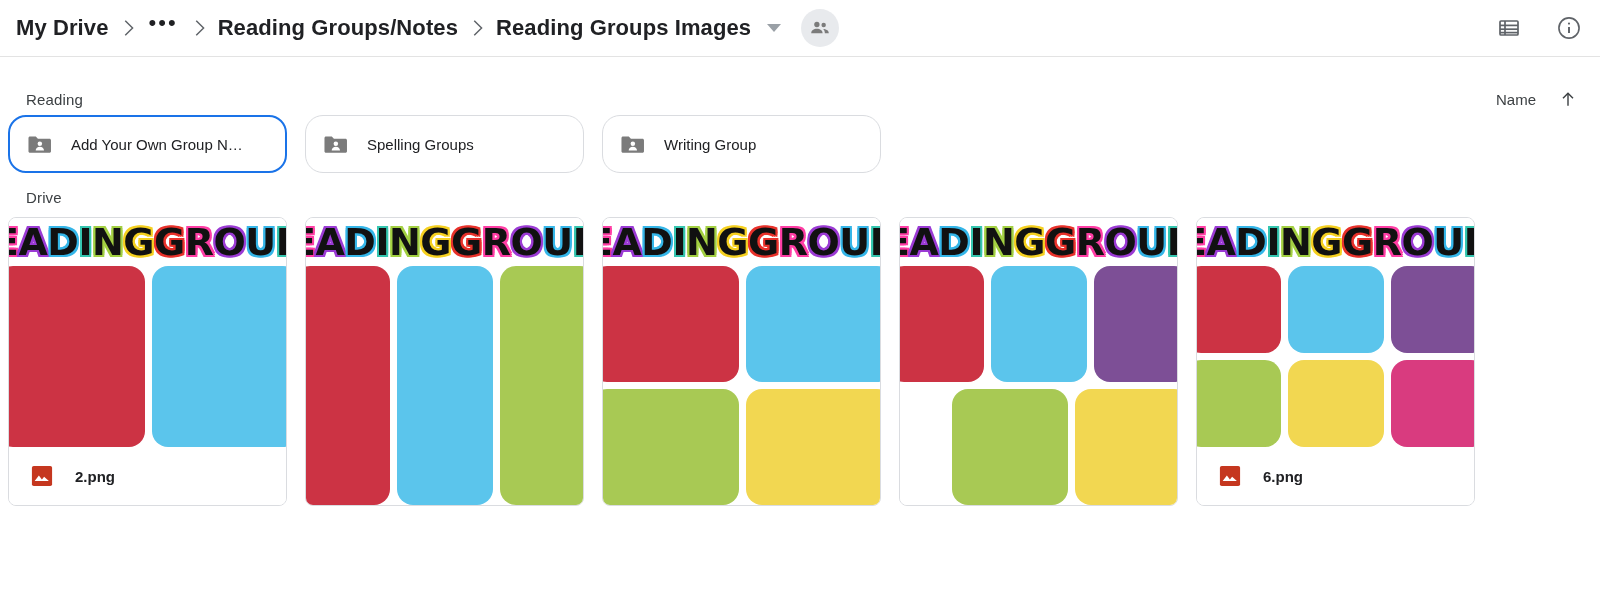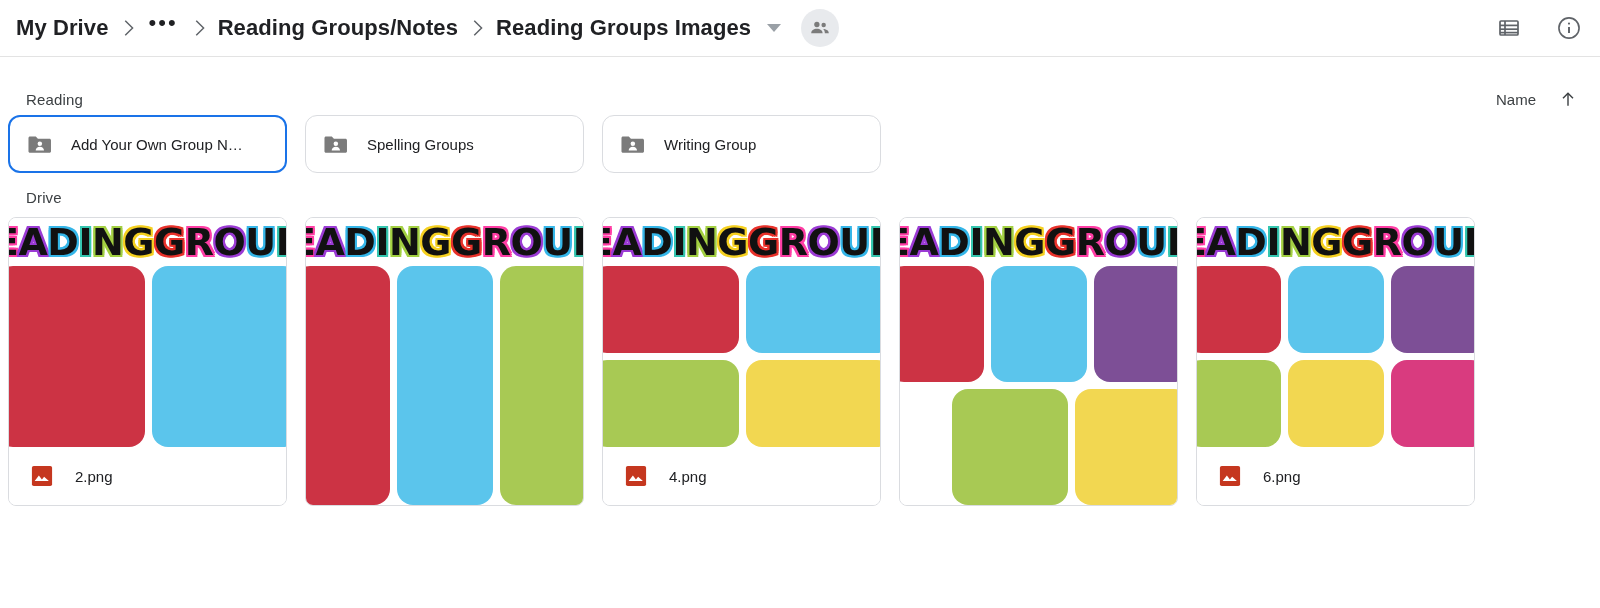--- a/index.html
+++ b/index.html
@@ -110,21 +110,21 @@
   #folders-head { padding-top: 26px; height: 58px; }
   #files-head   { height: 44px; padding-top: 4px; }
 
   
   .folder-row { display: flex; padding: 0 0 0 8px; gap: 18px; }
 
   .folder-chip {
     width: 279px;
     height: 58px;
     border: 1px solid #dadce0;
-    border-radius: 12px;
+    border-radius: 18px;
     background: #fff;
     display: flex;
     align-items: center;
     padding: 0 16px;
     cursor: pointer;
   }
   .folder-chip.selected {
     border: 2px solid #1a73e8;
     background: #fff;
   }
@@ -206,21 +206,21 @@
     padding-left: 22px;
     background: #fff;
   }
   .file-type-icon {
     width: 22px; height: 22px;
     border-radius: 2px;
     display: flex; align-items: center; justify-content: center;
     flex: 0 0 auto;
     margin-right: 22px;
   }
-  .file-name { font-size: 15px; color: #202124; white-space: nowrap; }
+  .file-name { font-size: 15px; color: #202124; white-space: nowrap; font-weight: bold; }
 </style>
 </head>
 <body>
 
 <div class="topbar">
   <div class="breadcrumb" id="breadcrumb">
       <div class="crumb">My Drive</div>
       <div class="crumb-sep">
         <svg width="22" height="22" viewBox="0 0 24 24" fill="none" stroke="#5f6368" stroke-width="1.6">
           <polyline points="9,4 17,12 9,20"></polyline>
@@ -404,29 +404,20 @@
               <div class="block" style="background: rgb(204, 51, 68);"></div>
               <div class="block" style="background: rgb(91, 197, 236);"></div>
             </div>
             <div class="art-line">
               <div class="block" style="background: rgb(168, 201, 84);"></div>
               <div class="block" style="background: rgb(242, 215, 81);"></div>
             </div>
           </div>
         </div>
       </div>
-      <div class="meta">
-        <div class="file-type-icon">
-          <svg width="22" height="22" viewBox="0 0 24 24">
-            <rect x="1" y="1" width="22" height="22" rx="2" fill="#c5371f"></rect>
-            <path d="M4 17.5l4.6-6 3.3 4.2 2.4-2.9 5.2 4.7z" fill="#fff"></path>
-          </svg>
-        </div>
-        <div class="file-name">4.png</div>
-      </div>
     </div>
     <div class="file-card">
       <div class="thumb">
         <div class="art">
           <div class="art-title">
             <span style="text-shadow: rgb(255, 62, 165) -2px 0px 0px, rgb(255, 62, 165) 2px 0px 0px, rgb(255, 62, 165) 0px -2px 0px, rgb(255, 62, 165) 0px 2px 0px, rgb(255, 62, 165) -2px -2px 0px, rgb(255, 62, 165) 2px -2px 0px, rgb(255, 62, 165) -2px 2px 0px, rgb(255, 62, 165) 2px 2px 0px;">E</span>
             <span style="text-shadow: rgb(155, 59, 212) -2px 0px 0px, rgb(155, 59, 212) 2px 0px 0px, rgb(155, 59, 212) 0px -2px 0px, rgb(155, 59, 212) 0px 2px 0px, rgb(155, 59, 212) -2px -2px 0px, rgb(155, 59, 212) 2px -2px 0px, rgb(155, 59, 212) -2px 2px 0px, rgb(155, 59, 212) 2px 2px 0px;">A</span>
             <span style="text-shadow: rgb(53, 182, 232) -2px 0px 0px, rgb(53, 182, 232) 2px 0px 0px, rgb(53, 182, 232) 0px -2px 0px, rgb(53, 182, 232) 0px 2px 0px, rgb(53, 182, 232) -2px -2px 0px, rgb(53, 182, 232) 2px -2px 0px, rgb(53, 182, 232) -2px 2px 0px, rgb(53, 182, 232) 2px 2px 0px;">D</span>
             <span style="text-shadow: rgb(53, 198, 176) -2px 0px 0px, rgb(53, 198, 176) 2px 0px 0px, rgb(53, 198, 176) 0px -2px 0px, rgb(53, 198, 176) 0px 2px 0px, rgb(53, 198, 176) -2px -2px 0px, rgb(53, 198, 176) 2px -2px 0px, rgb(53, 198, 176) -2px 2px 0px, rgb(53, 198, 176) 2px 2px 0px;">I</span>
             <span style="text-shadow: rgb(163, 208, 66) -2px 0px 0px, rgb(163, 208, 66) 2px 0px 0px, rgb(163, 208, 66) 0px -2px 0px, rgb(163, 208, 66) 0px 2px 0px, rgb(163, 208, 66) -2px -2px 0px, rgb(163, 208, 66) 2px -2px 0px, rgb(163, 208, 66) -2px 2px 0px, rgb(163, 208, 66) 2px 2px 0px;">N</span>

